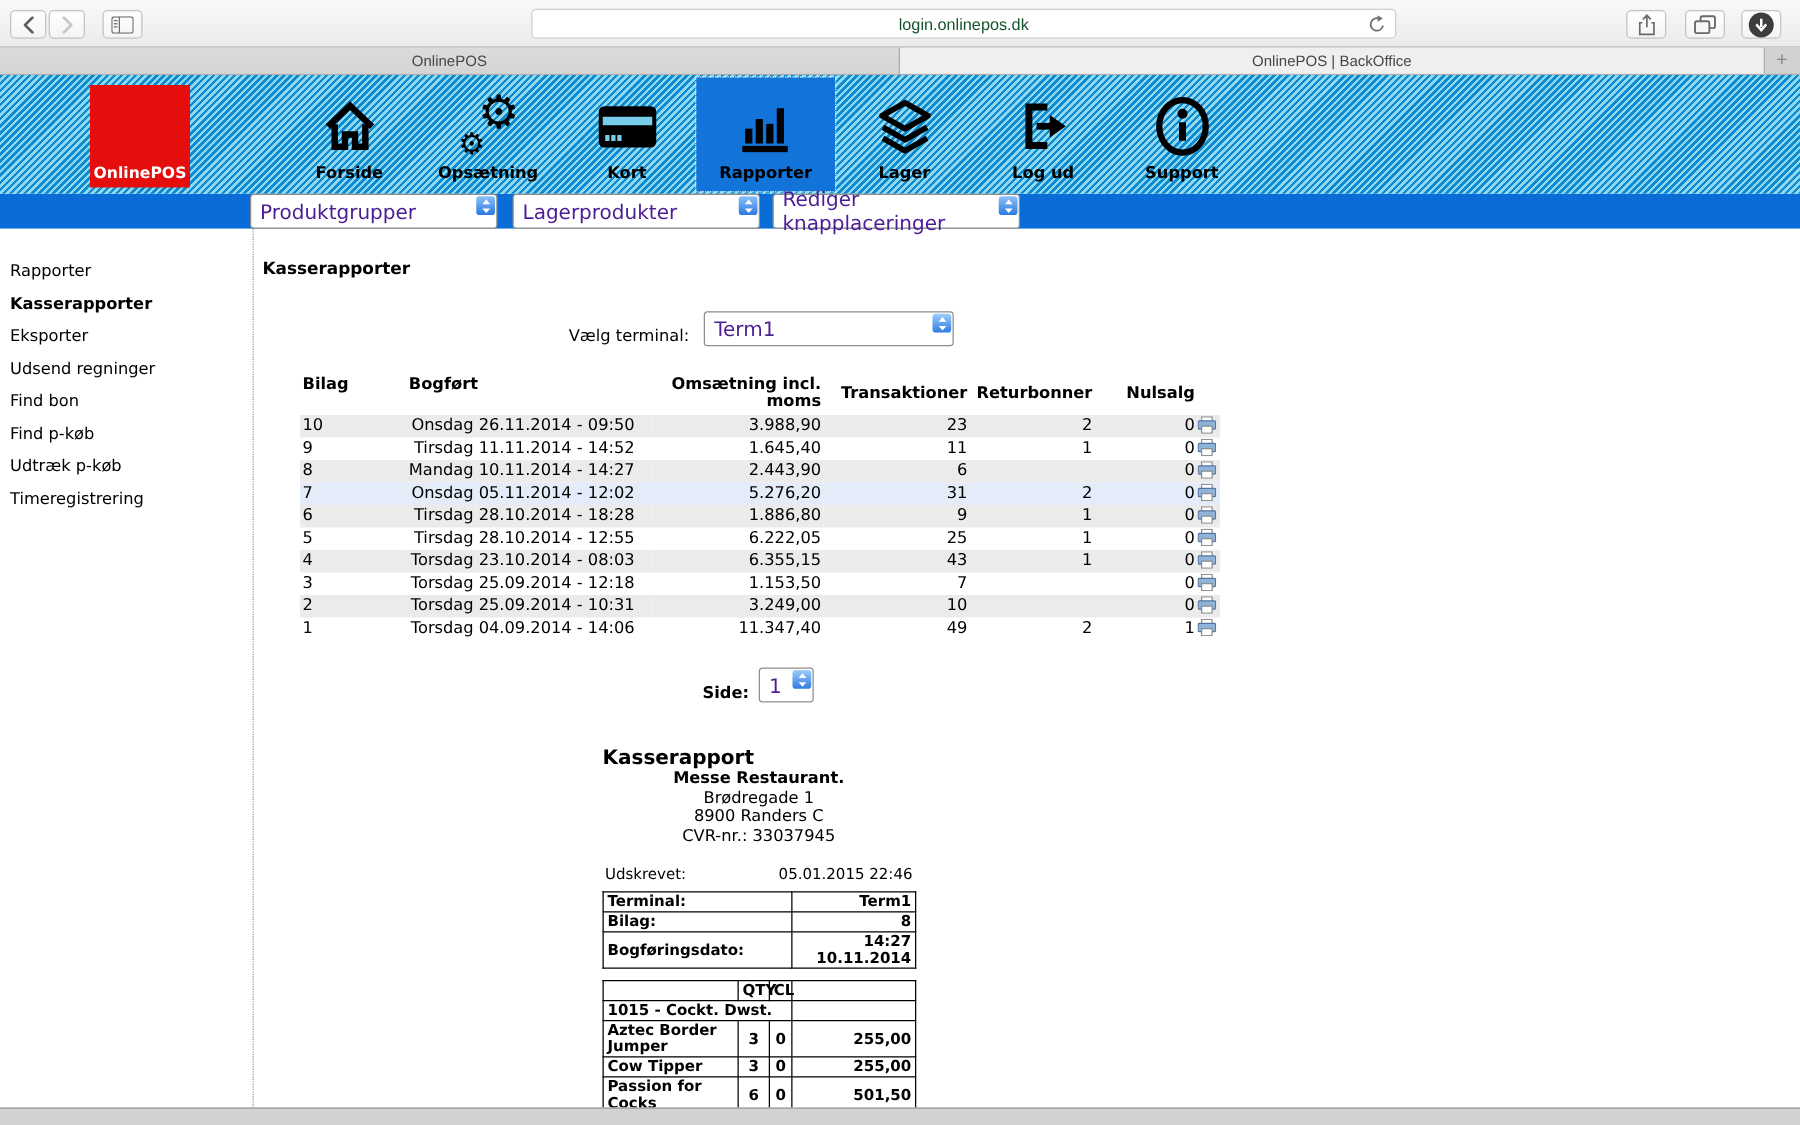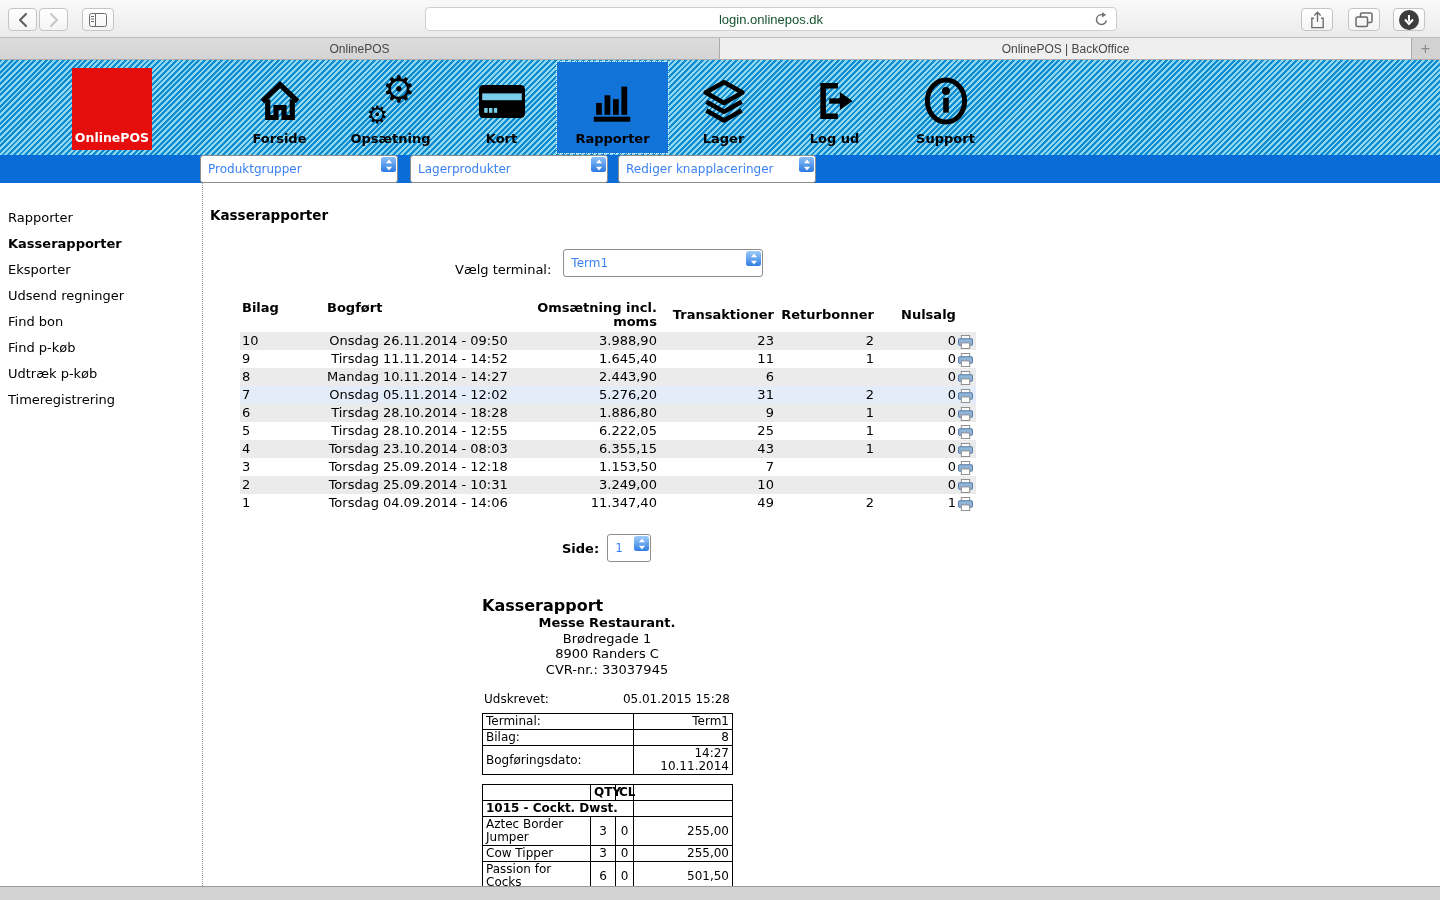--- a/index.html
+++ b/index.html
@@ -36,21 +36,21 @@
   .navitem.active{background:#1273d8;outline:1px dotted #d8ecf8;}
   .nicon{height:54px;display:flex;align-items:center;justify-content:center;margin-bottom:3px;position:relative;}
   .nlabel{font-size:13px;font-weight:bold;color:#000;}
   .gearbox{position:relative;width:52px;height:52px;}
   .gear{position:absolute;color:#000;line-height:1;font-family:"DejaVu Sans",sans-serif;}
   .gear-big{font-size:37px;right:1px;top:-4px;}
   .gear-small{font-size:24px;left:2px;bottom:0px;}
 
   
   .bluebar{height:28px;background:#0a6cd6;display:flex;align-items:center;}
-  .macselect{position:relative;height:28px;background:#fff;border:1px solid #8d8d8d;border-radius:3px;display:flex;align-items:center;padding:0 22px 0 7px;font-size:12px;color:#3b82f6;cursor:pointer;}
+  .macselect{position:relative;height:28px;background:#fff;border:1px solid #8d8d8d;border-radius:3px;display:flex;align-items:center;padding:0 22px 0 7px;font-size:16px;color:#4c1d95;cursor:pointer;}
   .stepper{position:absolute;right:1px;top:1px;width:15px;height:15px;background:linear-gradient(#8cc1f8,#2b79e1);border-radius:2.5px;display:flex;align-items:center;justify-content:center;}
   .sel-products{margin-left:200px;width:198px;}
   .sel-stock{margin-left:12px;width:198px;}
   .sel-buttons{margin-left:10px;width:198px;}
 
   
   .content{display:flex;height:703px;background:#fff;overflow:hidden;}
   .sidebar{width:203px;border-right:1px dotted #979797;padding:28px 0 0 8px;font-size:13px;color:#000;flex-shrink:0;}
   .sideitem{margin-bottom:12px;line-height:14px;cursor:pointer;}
   .sideitem.bold{font-weight:bold;}
@@ -73,31 +73,31 @@
   .ar{text-align:right;}
   .oms-head{display:inline-block;max-width:136px;}
   td.c-date{padding-left:10px;}
   td.c-trans,td.c-retur{padding-right:6px;}
   th.h-trans,th.h-retur{padding-right:6px;}
   table.report tbody tr:nth-child(odd){background:#ebebeb;}
   table.report tbody tr.highlight{background:#e3ecf8;}
   .c-icon{text-align:left;padding:0 !important;}
   .print{display:inline-block;vertical-align:middle;cursor:pointer;line-height:0;}
 
-  .page-row{display:flex;align-items:center;margin-top:22px;padding-left:359px;font-size:13px;font-weight:bold;}
+  .page-row{display:flex;align-items:flex-end;margin-top:22px;padding-left:359px;font-size:13px;font-weight:bold;}
   .page-row .sel-page{font-weight:normal;width:44px;margin-left:8px;}
 
   
   .receipt{width:250px;margin:34px 0 0 279px;color:#000;}
   .r-title{font-size:16px;font-weight:bold;}
   .r-company{text-align:center;font-size:13px;line-height:15.5px;}
   .r-company .co{font-weight:bold;}
   .r-printed{display:flex;justify-content:space-between;margin-top:15px;padding:0 2px;font-size:12px;}
   table.rtable{border-collapse:collapse;width:250px;font-size:12px;table-layout:fixed;}
-  table.rtable td,table.rtable th{border:1px solid #000;padding:1px 3px;line-height:13px;text-align:left;font-weight:normal;}
+  table.rtable td,table.rtable th{border:1px solid #000;padding:1px 3px;line-height:13px;text-align:left;font-weight:bold;}
   .info-table{margin-top:7px;}
   .items-table{margin-top:9px;}
   .rt-label{font-weight:bold;}
   .rt-val{text-align:right !important;}
   .rt-center{text-align:center !important;}
   .rt-bold{font-weight:bold !important;}
 
   .bottomstrip{height:14px;background:#d2d2d2;border-top:1px solid #9b9b9b;}
 
   svg{display:block;}
@@ -546,21 +546,21 @@
       <div class="receipt">
         <div class="r-title">Kasserapport</div>
         <div class="r-company">
           <div class="co">Messe Restaurant.</div>
           <div>Brødregade 1</div>
           <div>8900 Randers C</div>
           <div>CVR-nr.: 33037945</div>
         </div>
         <div class="r-printed">
           <span>Udskrevet:</span>
-          <span>05.01.2015 15:28</span>
+          <span>05.01.2015 22:46</span>
         </div>
 
         <table class="rtable info-table">
           <colgroup>
               <col style="width:151px">
               <col style="width:99px">
             </colgroup>
           <tbody>
             <tr>
                 <td class="rt-label">Terminal:</td>

